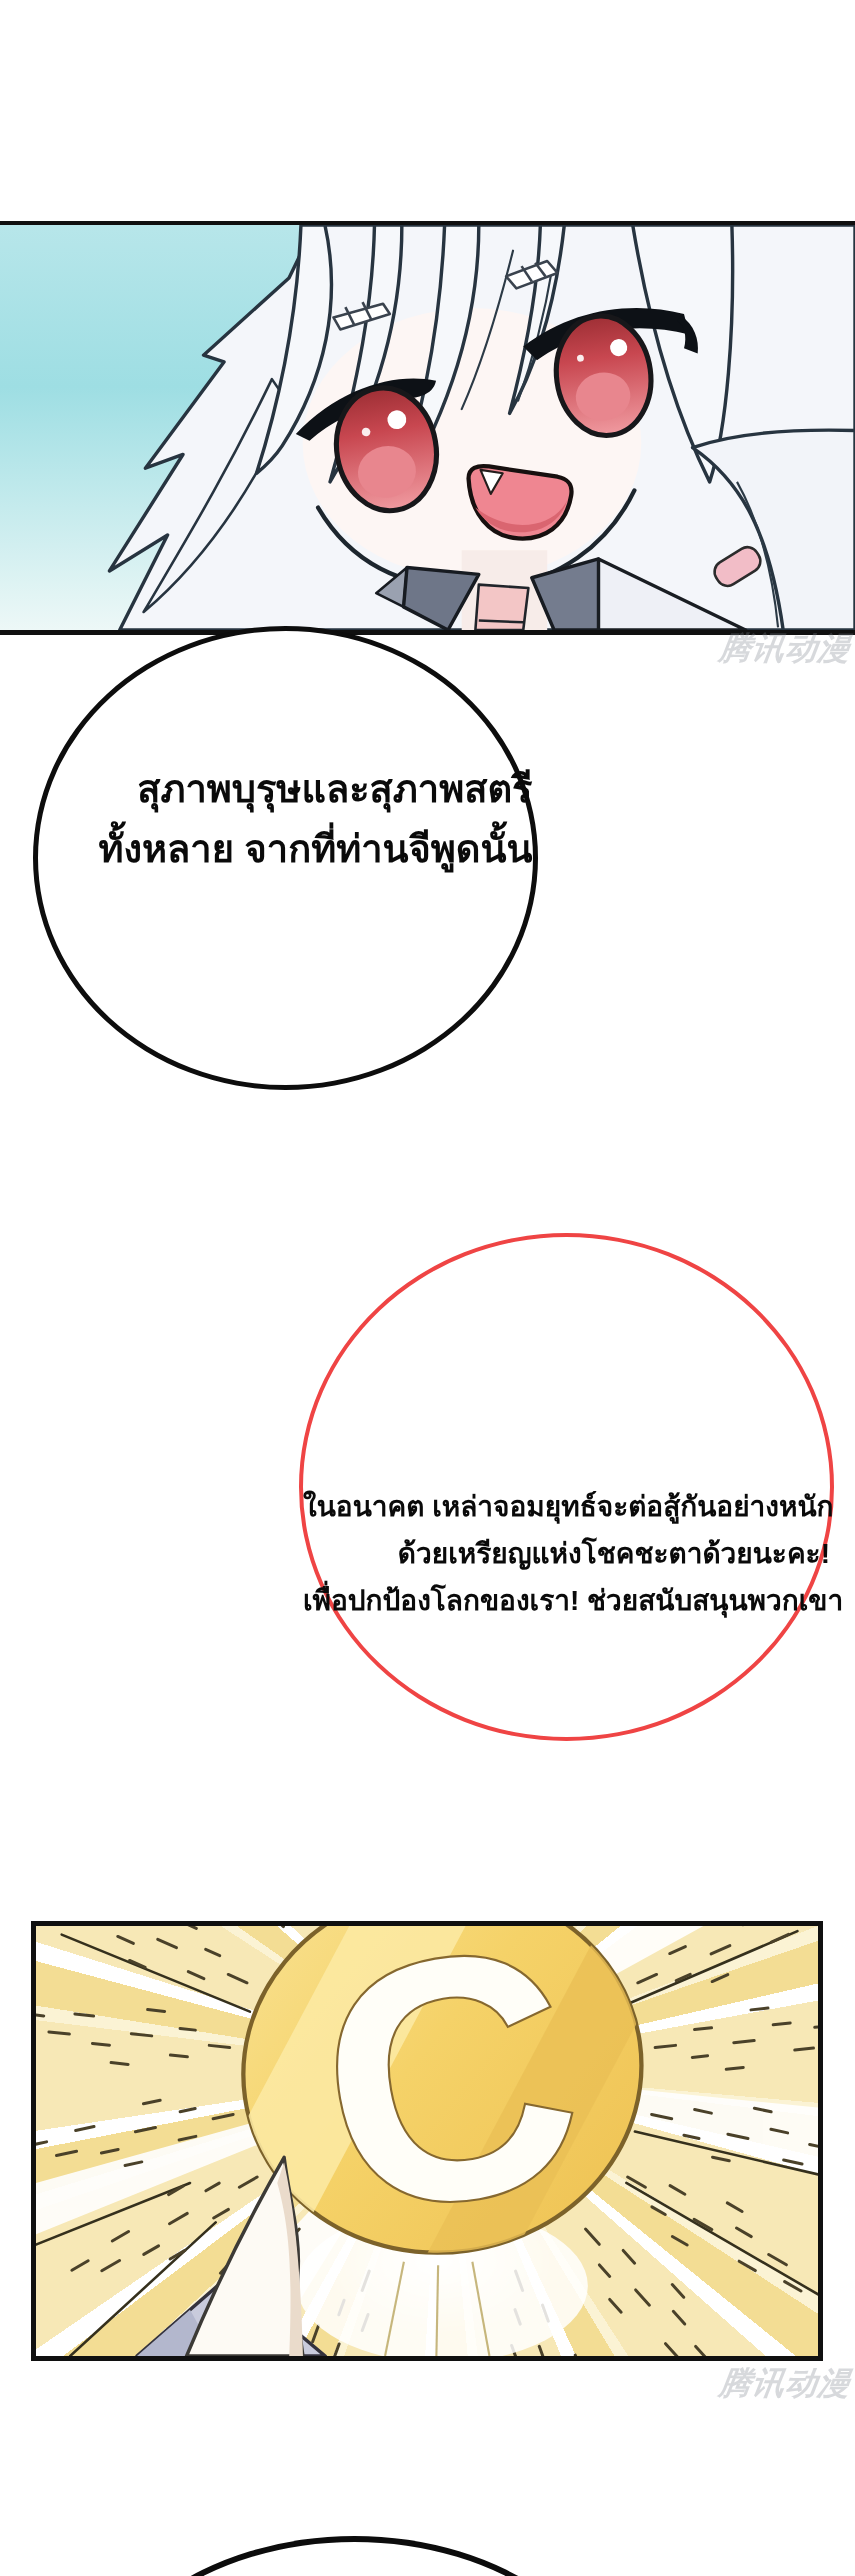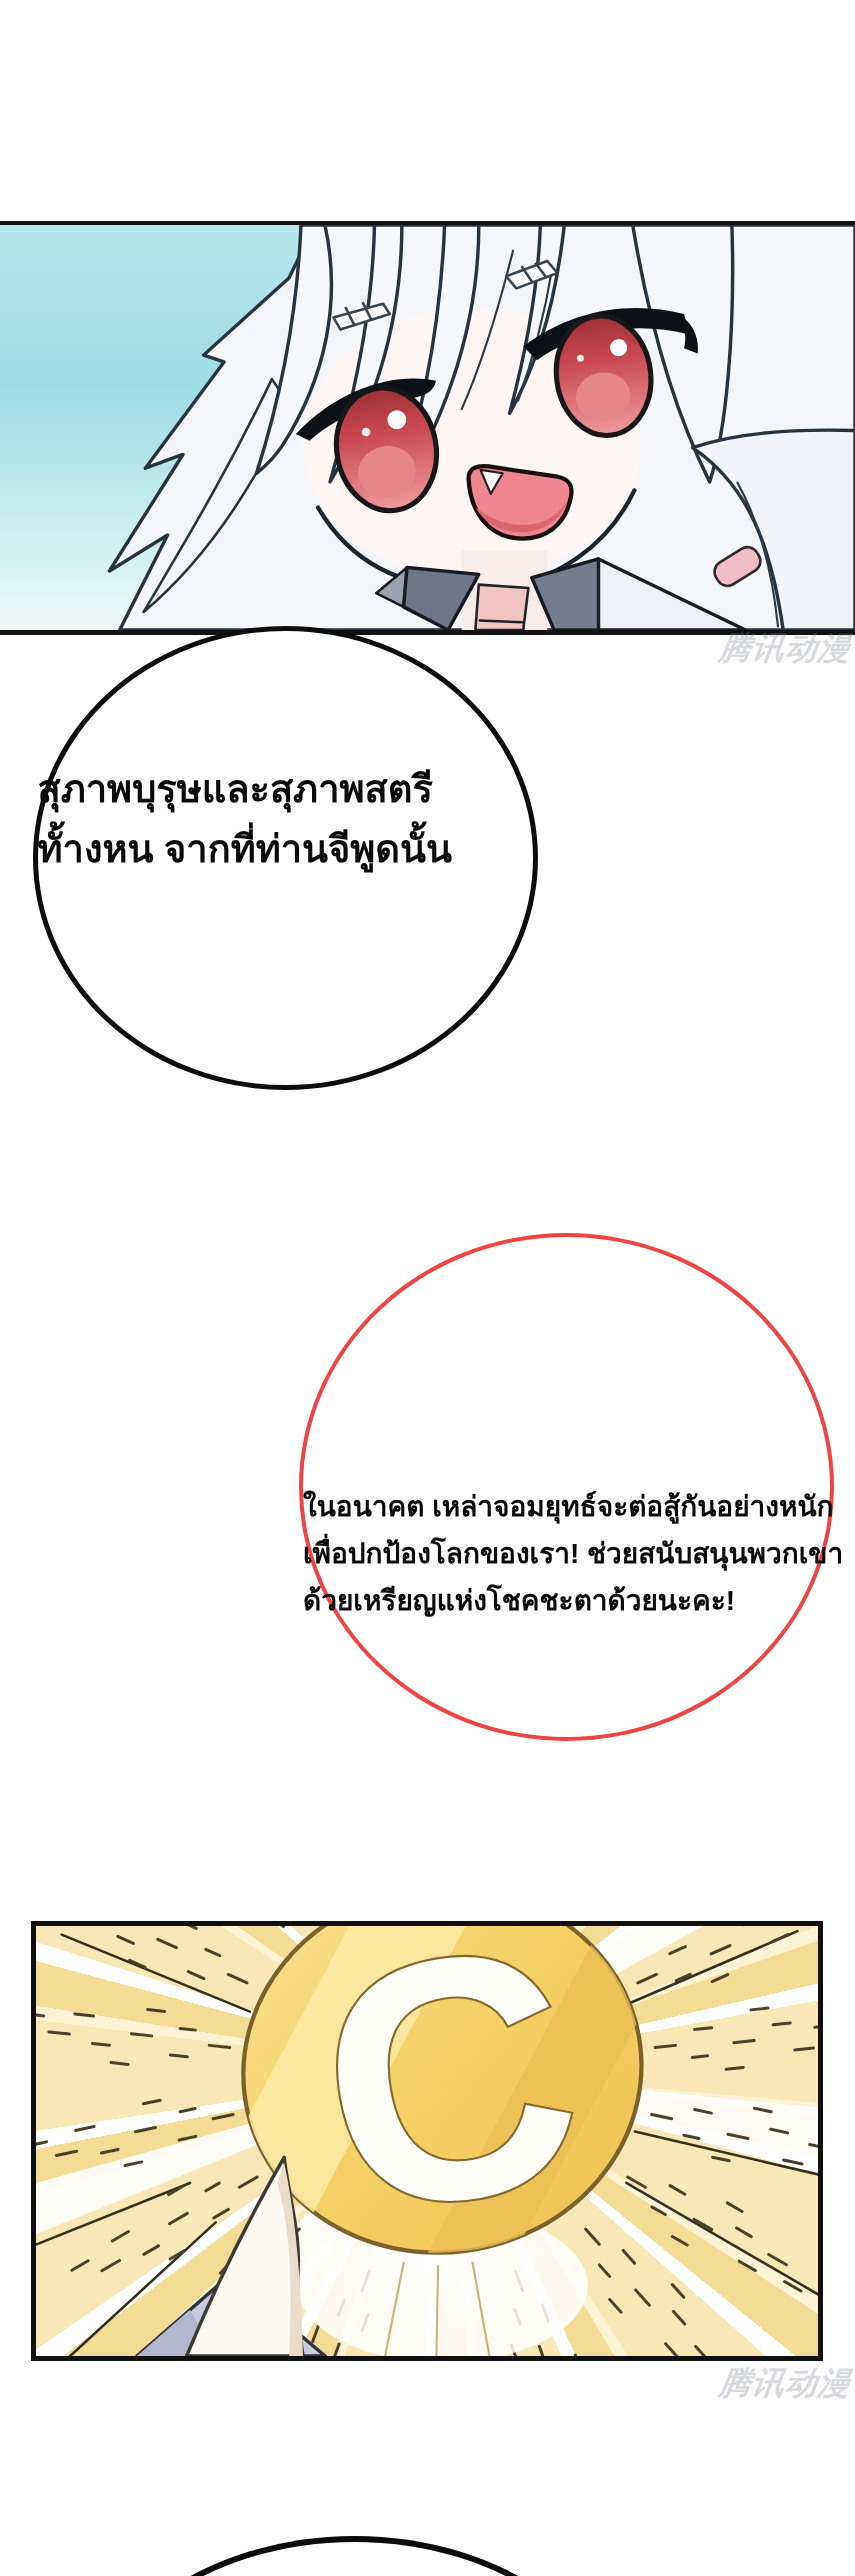--- a/index.html
+++ b/index.html
@@ -17,21 +17,21 @@
   .panel-character svg{display:block;width:100%;height:100%;}
   
   .bubble{
     position:absolute;background:#ffffff;border-radius:50%;
     box-sizing:border-box;z-index:5;
   }
   .bubble-1{left:32.5px;top:626px;width:505px;height:464px;border:5.1px solid #0d0d0d;}
   .bubble-2{left:299px;top:1233px;width:535px;height:508px;border:4px solid #ef4444;}
   .bubble-3{left:81px;top:2536px;width:547px;height:402px;border:6px solid #0c0c0c;z-index:4;}
   .bubble-text{
-    position:absolute;left:0;width:100%;text-align:left;
+    position:absolute;left:0;width:100%;text-align:right;
     color:#0a0a0a;font-weight:700;white-space:nowrap;
   }
   .bubble-1 .bubble-text{top:128px;font-size:38px;line-height:60px;}
   .bubble-2 .bubble-text{top:246px;font-size:28px;line-height:47px;}
   
   .panel-coin{
     position:absolute;left:31px;top:1921px;width:792px;height:440px;
     border:5.1px solid #101010;box-sizing:border-box;overflow:hidden;
     background-color:#f7e8b6;
     background-image:
@@ -148,29 +148,29 @@
         <path d="M 700,390 L 872,473 L 700,473 Z" fill="#eef0f6" stroke="#191d22" stroke-width="4"></path>
       </g>
     </svg>
   </div>
 
   <div class="watermark watermark-top">腾讯动漫</div>
 
   <div class="bubble bubble-1">
     <div class="bubble-text">
       <div>สุภาพบุรุษและสุภาพสตรี</div>
-      <div>ทั้างหน จากที่ท่านจีพูดนั้น</div>
+      <div>ทั้งหลาย จากที่ท่านจีพูดนั้น</div>
     </div>
   </div>
 
   <div class="bubble bubble-2">
     <div class="bubble-text">
       <div>ในอนาคต เหล่าจอมยุทธ์จะต่อสู้กันอย่างหนัก</div>
+      <div>ด้วยเหรียญแห่งโชคชะตาด้วยนะคะ!</div>
       <div>เพื่อปกป้องโลกของเรา! ช่วยสนับสนุนพวกเขา</div>
-      <div>ด้วยเหรียญแห่งโชคชะตาด้วยนะคะ!</div>
     </div>
   </div>
 
   <div class="panel-coin">
     <svg viewBox="0 0 914 502" preserveAspectRatio="none">
       <defs>
         <linearGradient id="coinGrad" x1="0" y1="0" x2="1" y2="1">
           <stop offset="0%" stop-color="#f9e292"></stop>
           <stop offset="45%" stop-color="#f5d268"></stop>
           <stop offset="100%" stop-color="#eec152"></stop>

